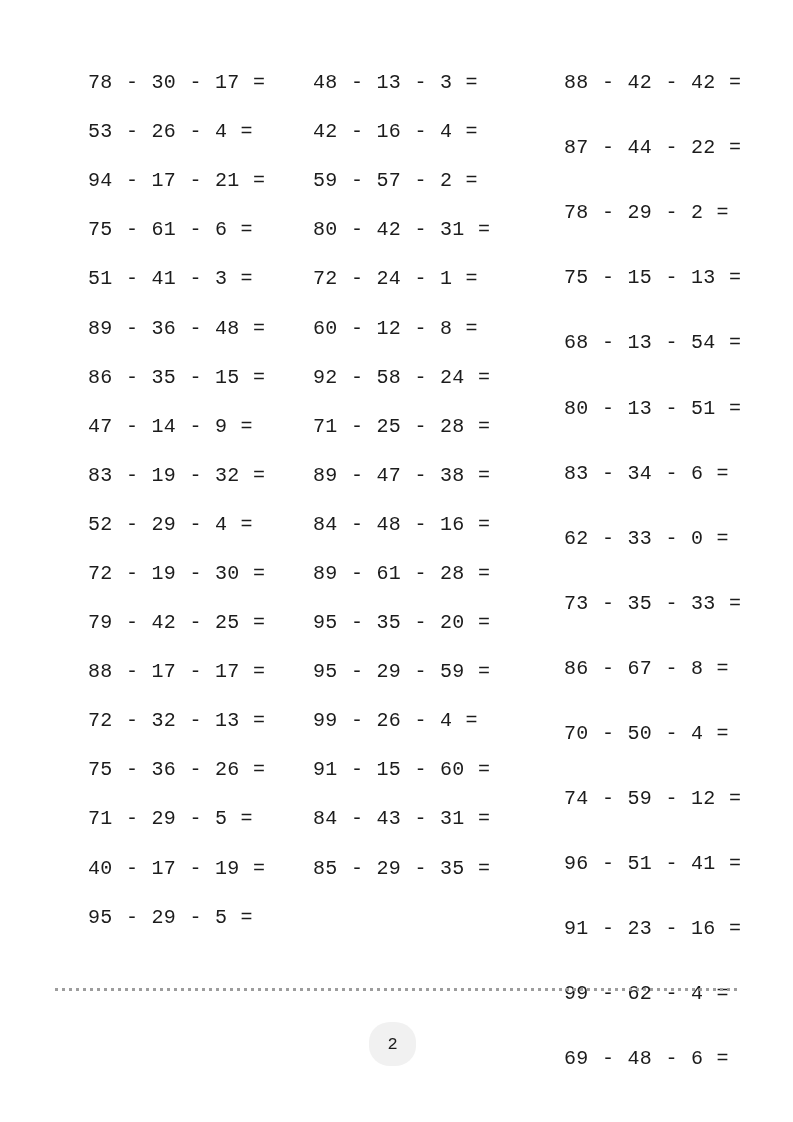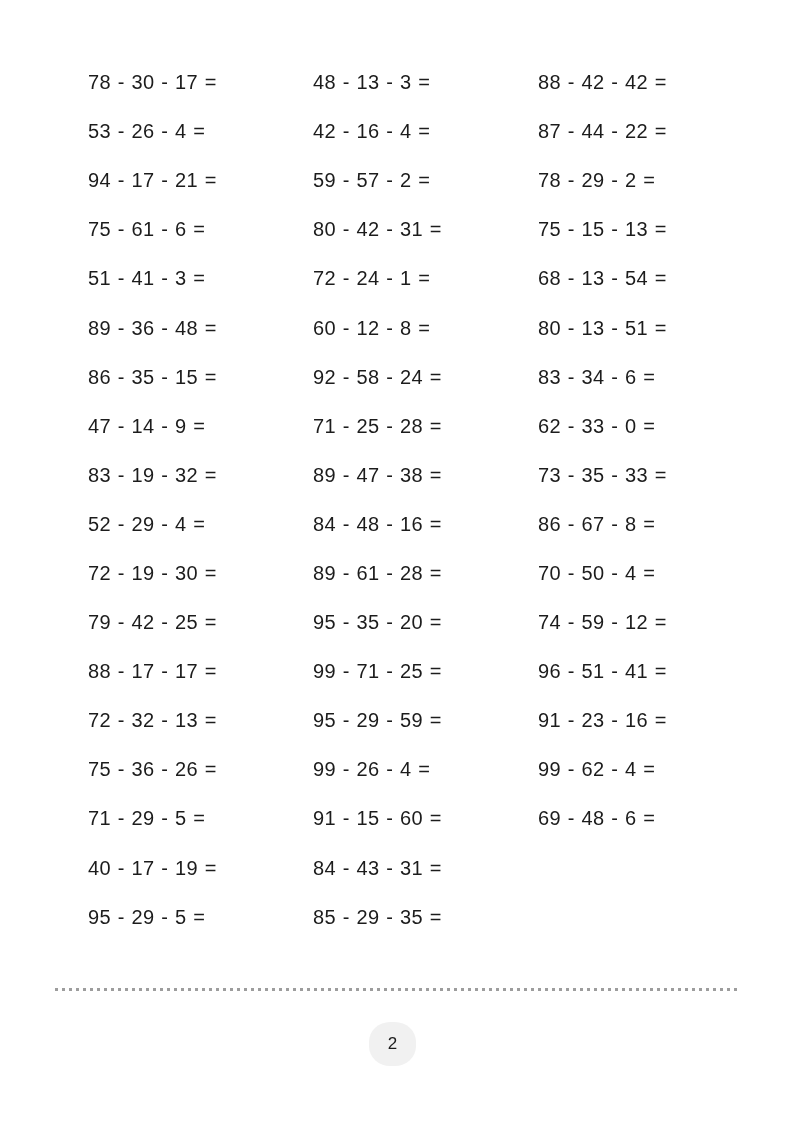--- a/index.html
+++ b/index.html
@@ -5,33 +5,33 @@
   html, body {
     margin: 0;
     padding: 0;
     background: #ffffff;
   }
   .page {
     position: relative;
     width: 793px;
     height: 1122px;
     background: var(--page-bg, #ffffff);
-    font-family: Liberation Sans, sans-serif;
+    font-family: Liberation Mono, monospace;
     overflow: hidden;
     text-align: center;
   }
   .col {
     position: absolute;
     top: 58px;
     display: flex;
     flex-direction: column;
   }
   .col-1 { left: 88px; }
   .col-2 { left: 313px; }
-  .col-3 { left: 538px; }
+  .col-3 { left: 564px; gap: 16px; }
   .problem {
     height: 49.1px;
     display: flex;
     align-items: center;
     font-size: 20px;
     color: var(--text-color, #1c1c1c);
     white-space: pre;
     letter-spacing: 0.3px;
     word-spacing: 1px;
   }
@@ -97,21 +97,20 @@
       <div class="problem">59 - 57 - 2 =</div>
       <div class="problem">80 - 42 - 31 =</div>
       <div class="problem">72 - 24 - 1 =</div>
       <div class="problem">60 - 12 - 8 =</div>
       <div class="problem">92 - 58 - 24 =</div>
       <div class="problem">71 - 25 - 28 =</div>
       <div class="problem">89 - 47 - 38 =</div>
       <div class="problem">84 - 48 - 16 =</div>
       <div class="problem">89 - 61 - 28 =</div>
       <div class="problem">95 - 35 - 20 =</div>
-      <div class="problem">99 - 71 - 25 =</div>
       <div class="problem">95 - 29 - 59 =</div>
       <div class="problem">99 - 26 - 4 =</div>
       <div class="problem">91 - 15 - 60 =</div>
       <div class="problem">84 - 43 - 31 =</div>
       <div class="problem">85 - 29 - 35 =</div>
     </div>
   <div class="col col-3">
       <div class="problem">88 - 42 - 42 =</div>
       <div class="problem">87 - 44 - 22 =</div>
       <div class="problem">78 - 29 - 2 =</div>

